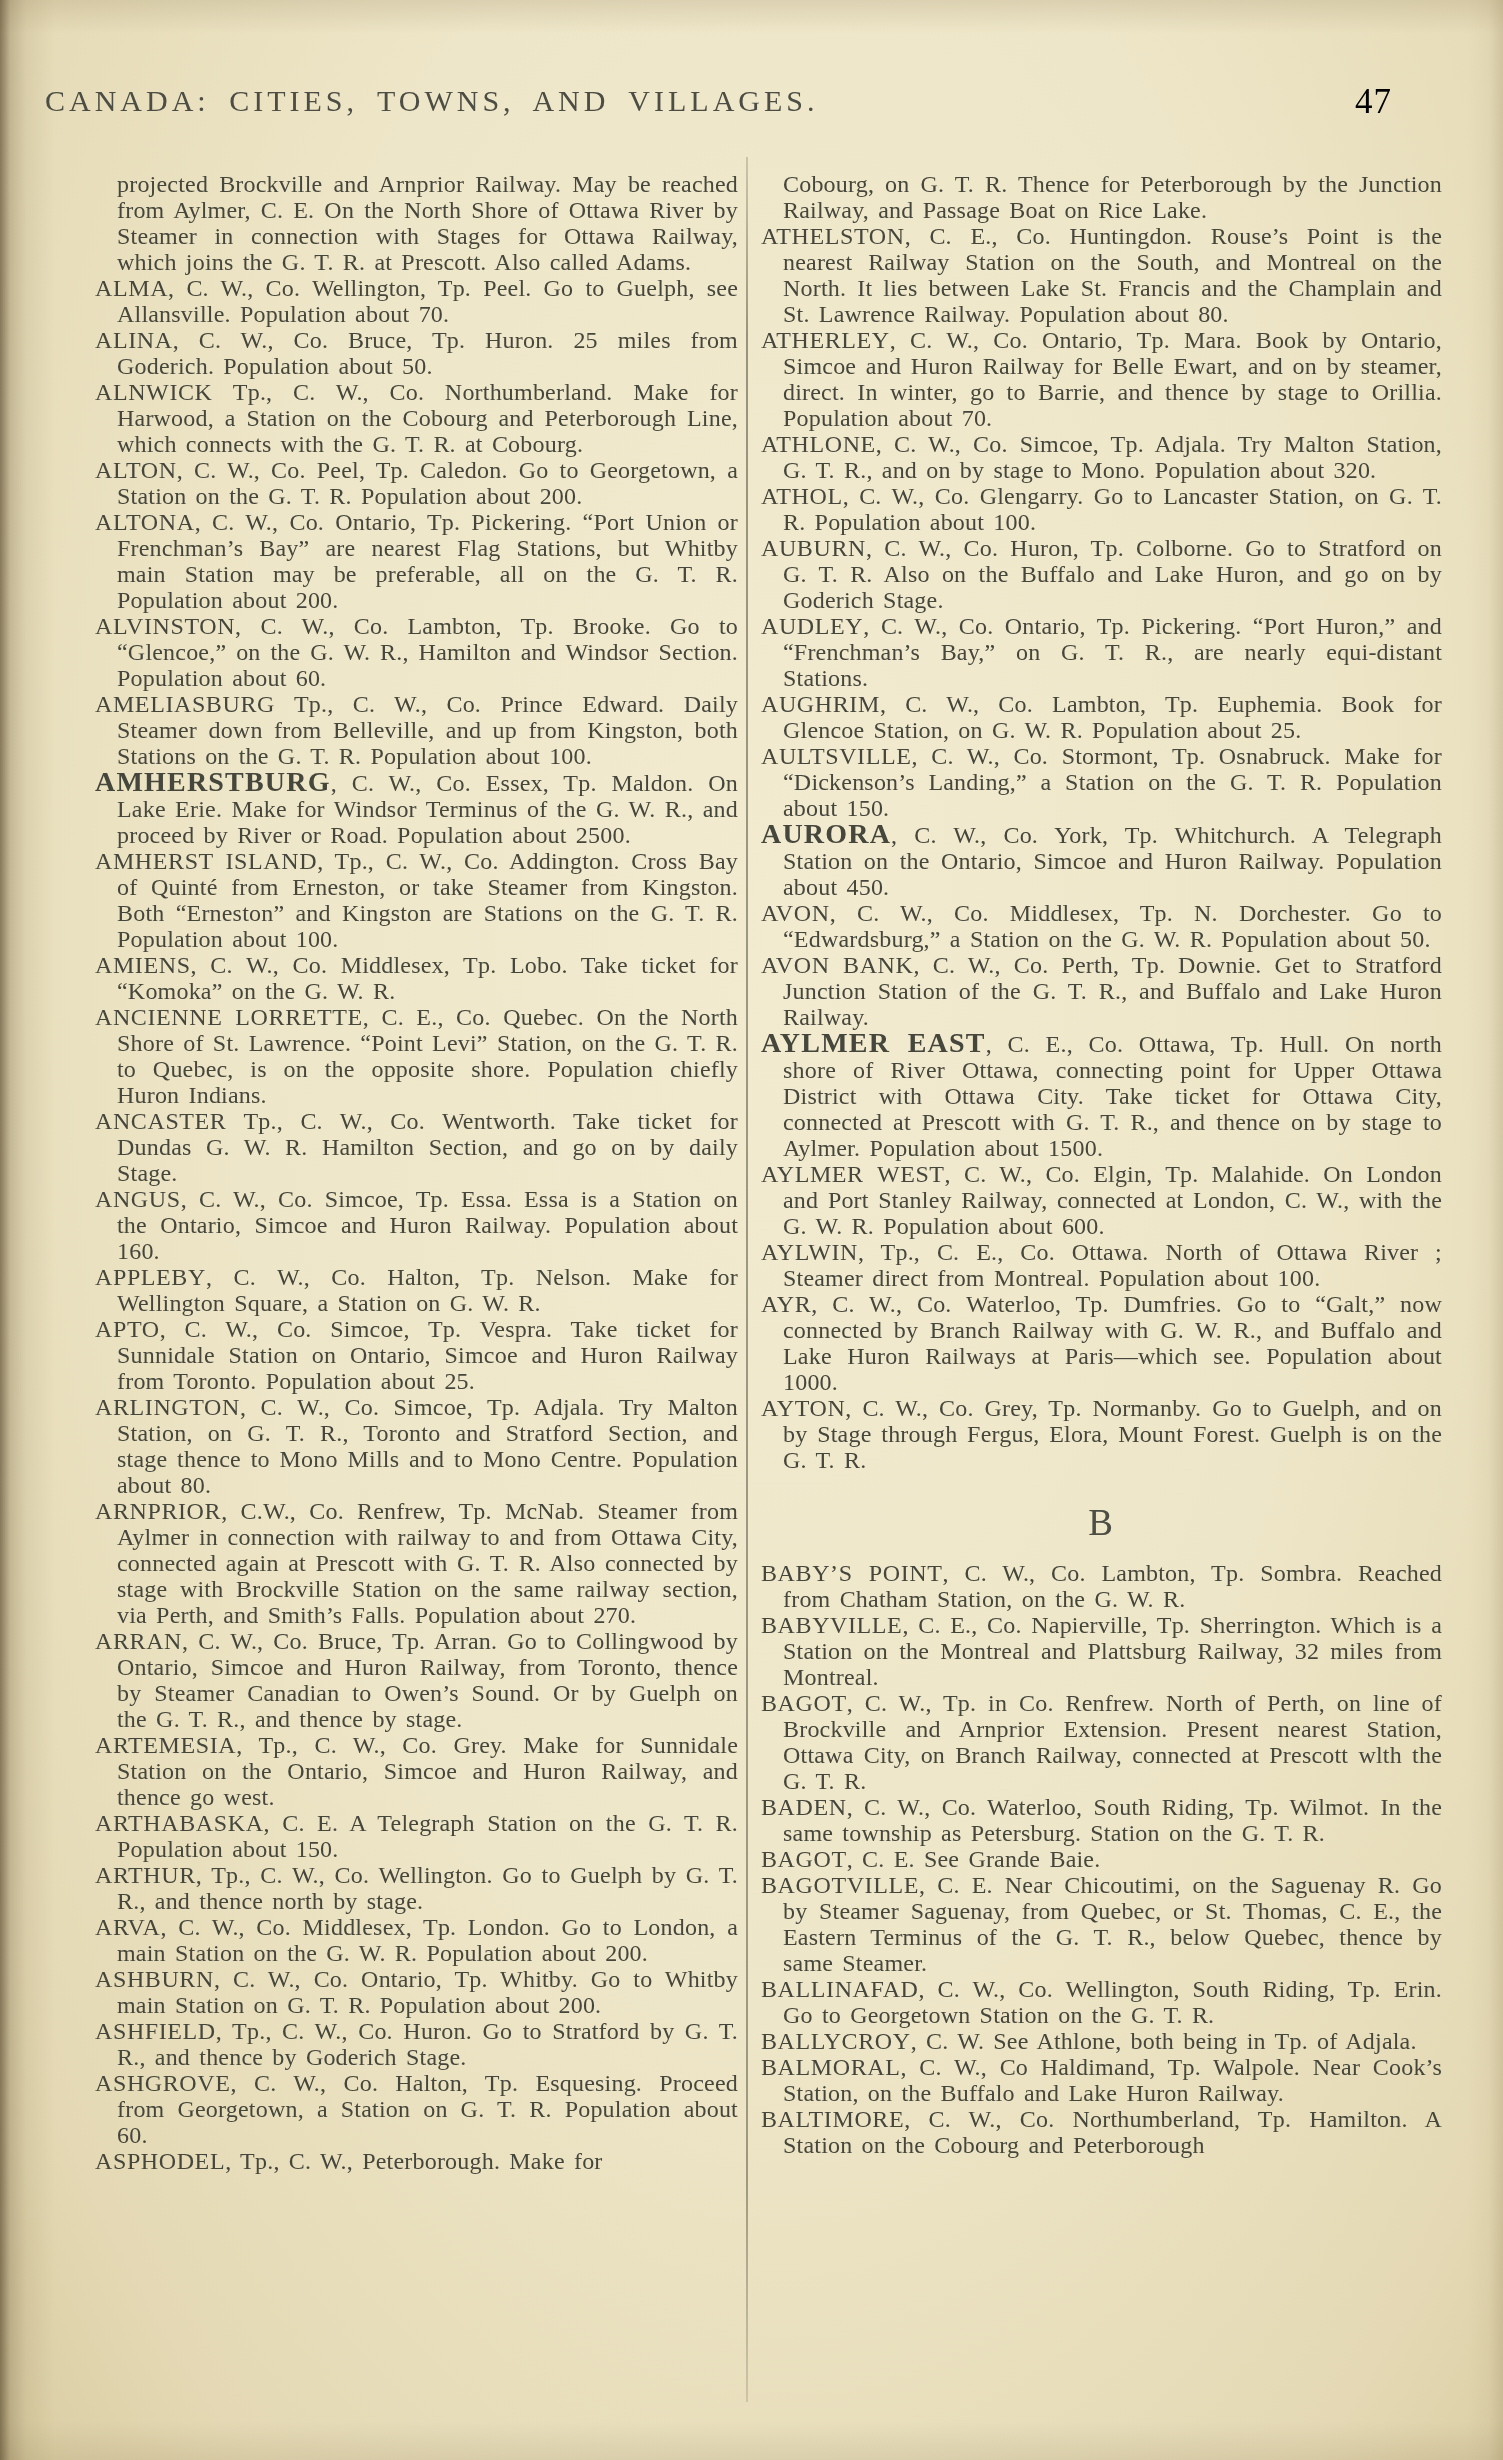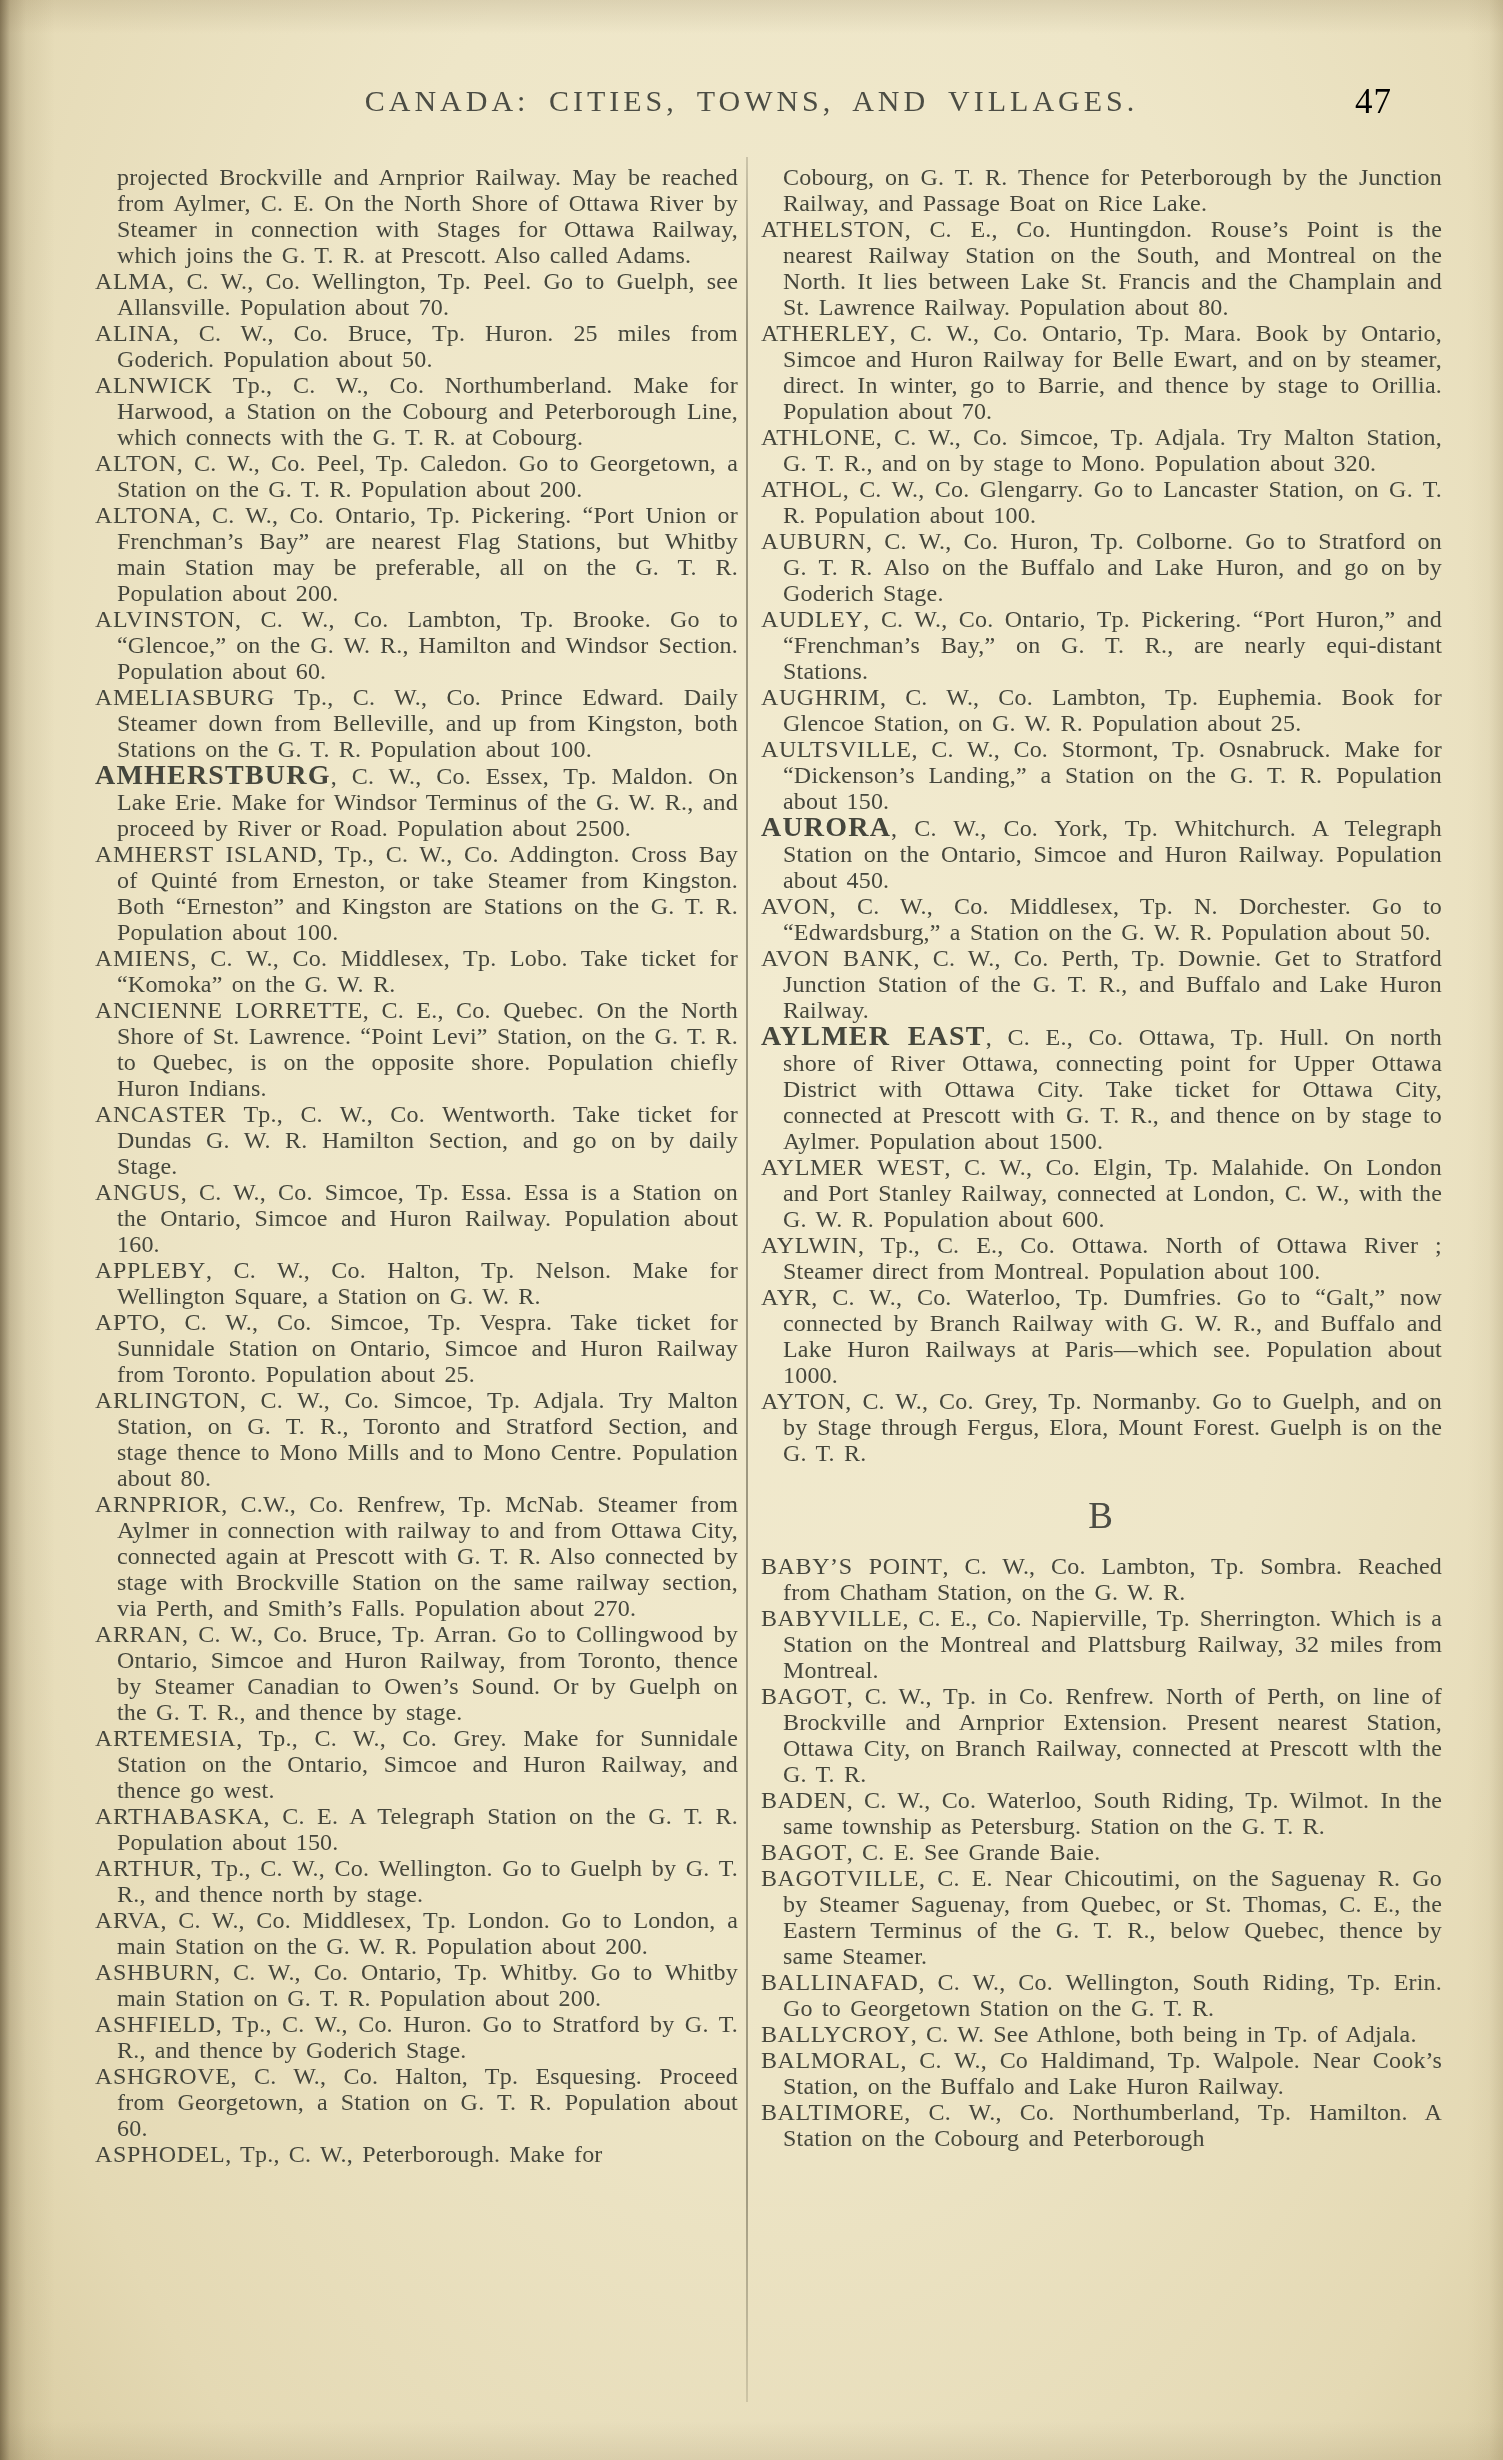--- a/index.html
+++ b/index.html
@@ -9,30 +9,30 @@
     color:#45463c;
     background:
       linear-gradient(90deg, rgba(82,66,38,0.65) 0px, rgba(110,92,58,0.30) 10px, rgba(130,112,72,0.12) 26px, rgba(130,112,72,0) 55px),
       linear-gradient(270deg, rgba(130,110,70,0.22) 0px, rgba(130,110,70,0.06) 14px, rgba(130,110,70,0) 36px),
       linear-gradient(180deg, rgba(135,115,75,0.18) 0px, rgba(135,115,75,0) 34px),
       linear-gradient(0deg, rgba(135,115,75,0.15) 0px, rgba(135,115,75,0) 40px),
       radial-gradient(ellipse at 52% 38%, #f2ebd0 0%, #eee6c8 50%, #e4d9b4 85%, #d9cca2 100%);
   }
   .page-header{
     position:absolute;top:84px;left:0;right:0;height:44px;
-    text-align:center;
+    padding-left:45px;
   }
   .page-title{
     font-size:30px;letter-spacing:4px;word-spacing:8px;color:#4c4d44;
     display:inline-block;
   }
   .page-number{
     position:absolute;top:82px;right:111px;font-size:35px;color:#000000;letter-spacing:1px;
   }
-  .col{position:absolute;top:164px;}
+  .col{position:absolute;top:171px;}
   .col-left{left:95px;width:643px;}
   .col-right{left:761px;width:681px;}
   .divider{
     position:absolute;left:746px;top:157px;width:2px;height:2245px;
     background:linear-gradient(180deg, rgba(95,90,70,0.25) 0%, rgba(95,90,70,0.6) 8%, rgba(95,90,70,0.55) 90%, rgba(95,90,70,0.2) 100%);
   }
   p.entry{
     margin:0;text-align:justify;
     font-size:24px;line-height:26px;
     word-spacing:3px;letter-spacing:0.2px;

